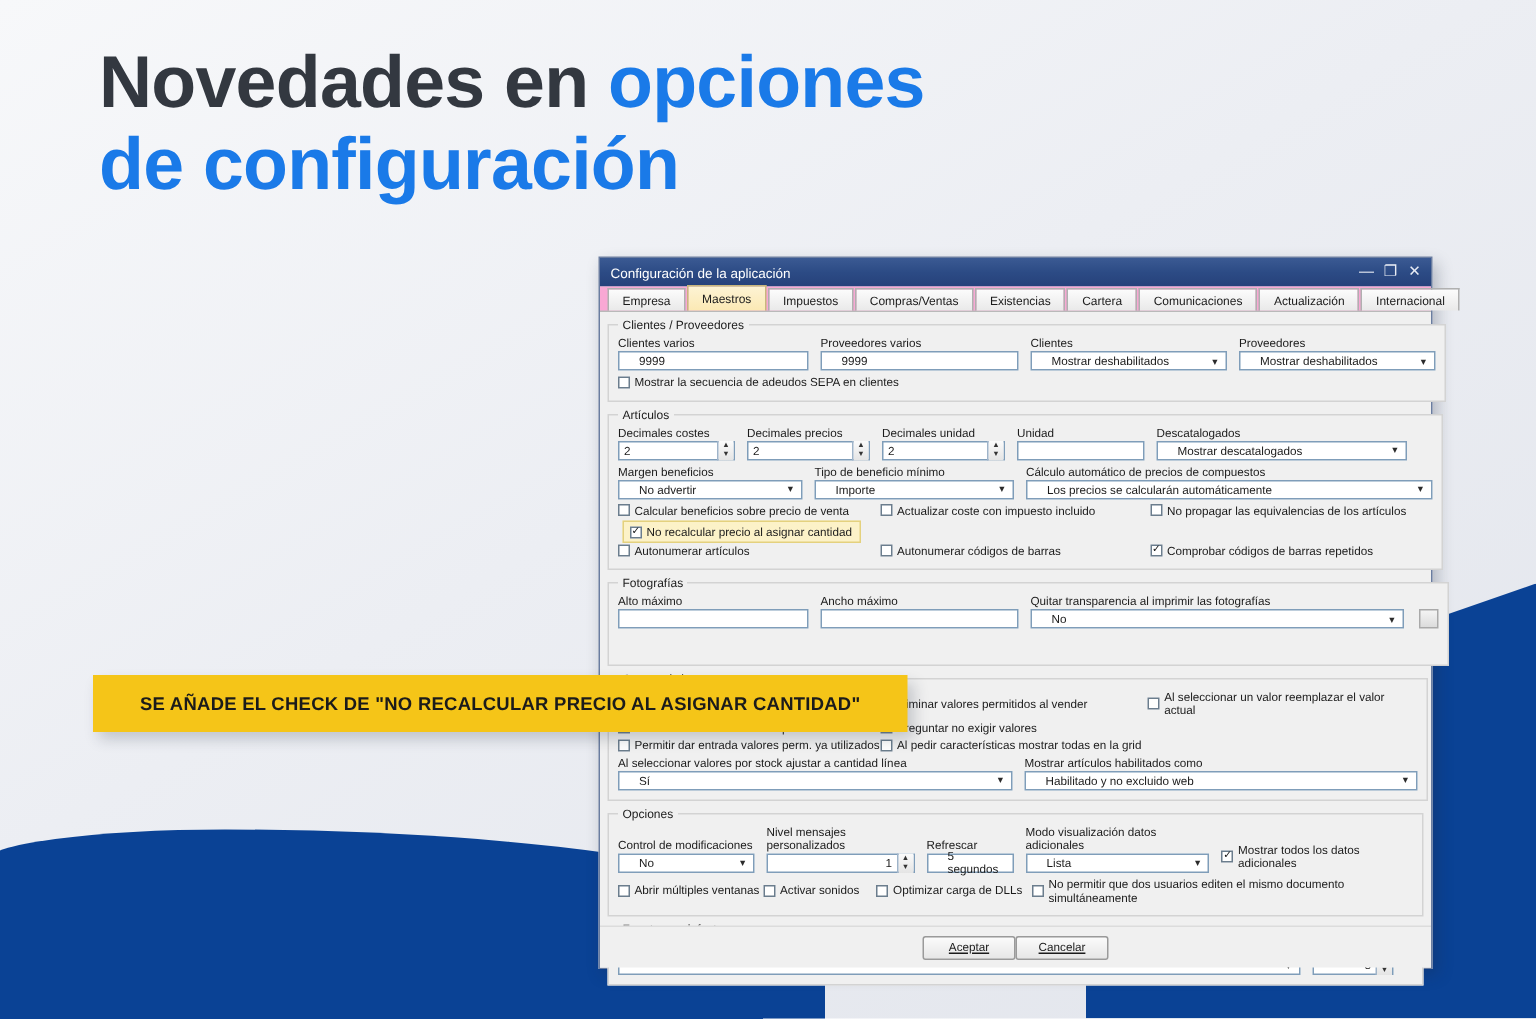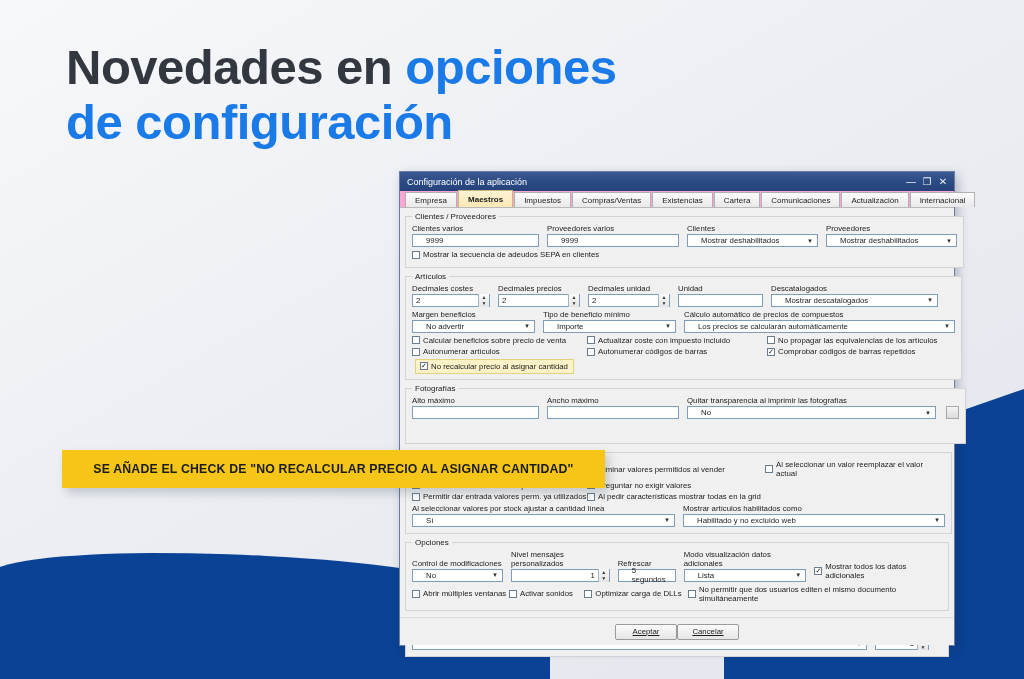--- a/index.html
+++ b/index.html
@@ -22,21 +22,21 @@
   #bg-shape-bottom-right {
     position: absolute; right: 0; bottom: 0;
     width: 300px; height: 290px;
     background: #0a4295;
     clip-path: polygon(100% 0%, 100% 100%, 0% 100%, 0% 36%);
     z-index: 0;
   }
 
   
   #headline {
-    position: absolute; left: 66px; top: 40px;
+    position: absolute; left: 66px; top: 28px;
     z-index: 3;
     font-size: 49px; font-weight: bold; line-height: 1.13;
     letter-spacing: -0.5px;
   }
   .hl-dark { color: #333840; }
   .hl-blue { color: #1a7ae8; }
 
   
   #callout-banner {
     position: absolute; left: 62px; top: 450px;
@@ -84,21 +84,21 @@
   .tab {
     height: 15px; padding: 0 9px;
     display: flex; align-items: center; justify-content: center;
     font-size: 8px;
     border: 1px solid #b0b0b0; border-bottom: none;
     background: linear-gradient(180deg,#fcfcfc 0%, #e9e9e9 100%);
     margin-right: 1px; white-space: nowrap;
   }
   .tab.active {
     background: linear-gradient(180deg,#fdf3d4 0%, #fbe9b4 100%);
-    height: 17px; border-color: #c9b77c; font-weight: bold;
+    height: 17px; border-color: #c9b77c;
   }
 
   
   #tabpage {
     position: relative;
     height: calc(100% - 36px);
     background: #f0f0f0;
     padding: 4px 5px 0 5px;
   }
 
@@ -333,41 +333,41 @@
         </div>
         <div class="chk" style="width:180px">
           <span class="box"></span>
           <span>Actualizar coste con impuesto incluido</span>
         </div>
         <div class="chk">
           <span class="box"></span>
           <span>No propagar las equivalencias de los artículos</span>
         </div>
       </div>
-      <div class="chkrow">
-        <div class="chk" style="width:175px">
-          <span class="box"></span>
-          <span>Autonumerar artículos</span>
-        </div>
-        <div class="chk" style="width:180px">
-          <span class="box"></span>
-          <span>Autonumerar códigos de barras</span>
-        </div>
-        <div class="chk">
-          <span class="box checked"></span>
-          <span>Comprobar códigos de barras repetidos</span>
-        </div>
-      </div>
-
       <div class="chkrow" style="height:13px">
         <div id="new-feature-highlight">
           <div class="chk">
             <span class="box checked"></span>
             <span>No recalcular precio al asignar cantidad</span>
           </div>
+        </div>
+      </div>
+
+      <div class="chkrow">
+        <div class="chk" style="width:175px">
+          <span class="box"></span>
+          <span>Autonumerar artículos</span>
+        </div>
+        <div class="chk" style="width:180px">
+          <span class="box"></span>
+          <span>Autonumerar códigos de barras</span>
+        </div>
+        <div class="chk">
+          <span class="box checked"></span>
+          <span>Comprobar códigos de barras repetidos</span>
         </div>
       </div>
     </fieldset>
 
     <fieldset class="group">
       <legend>Fotografías</legend>
       <div class="row" style="margin-bottom:19px">
         <div class="field" style="width:127px">
           <label>Alto máximo</label>
           <div class="txtbox"></div>

